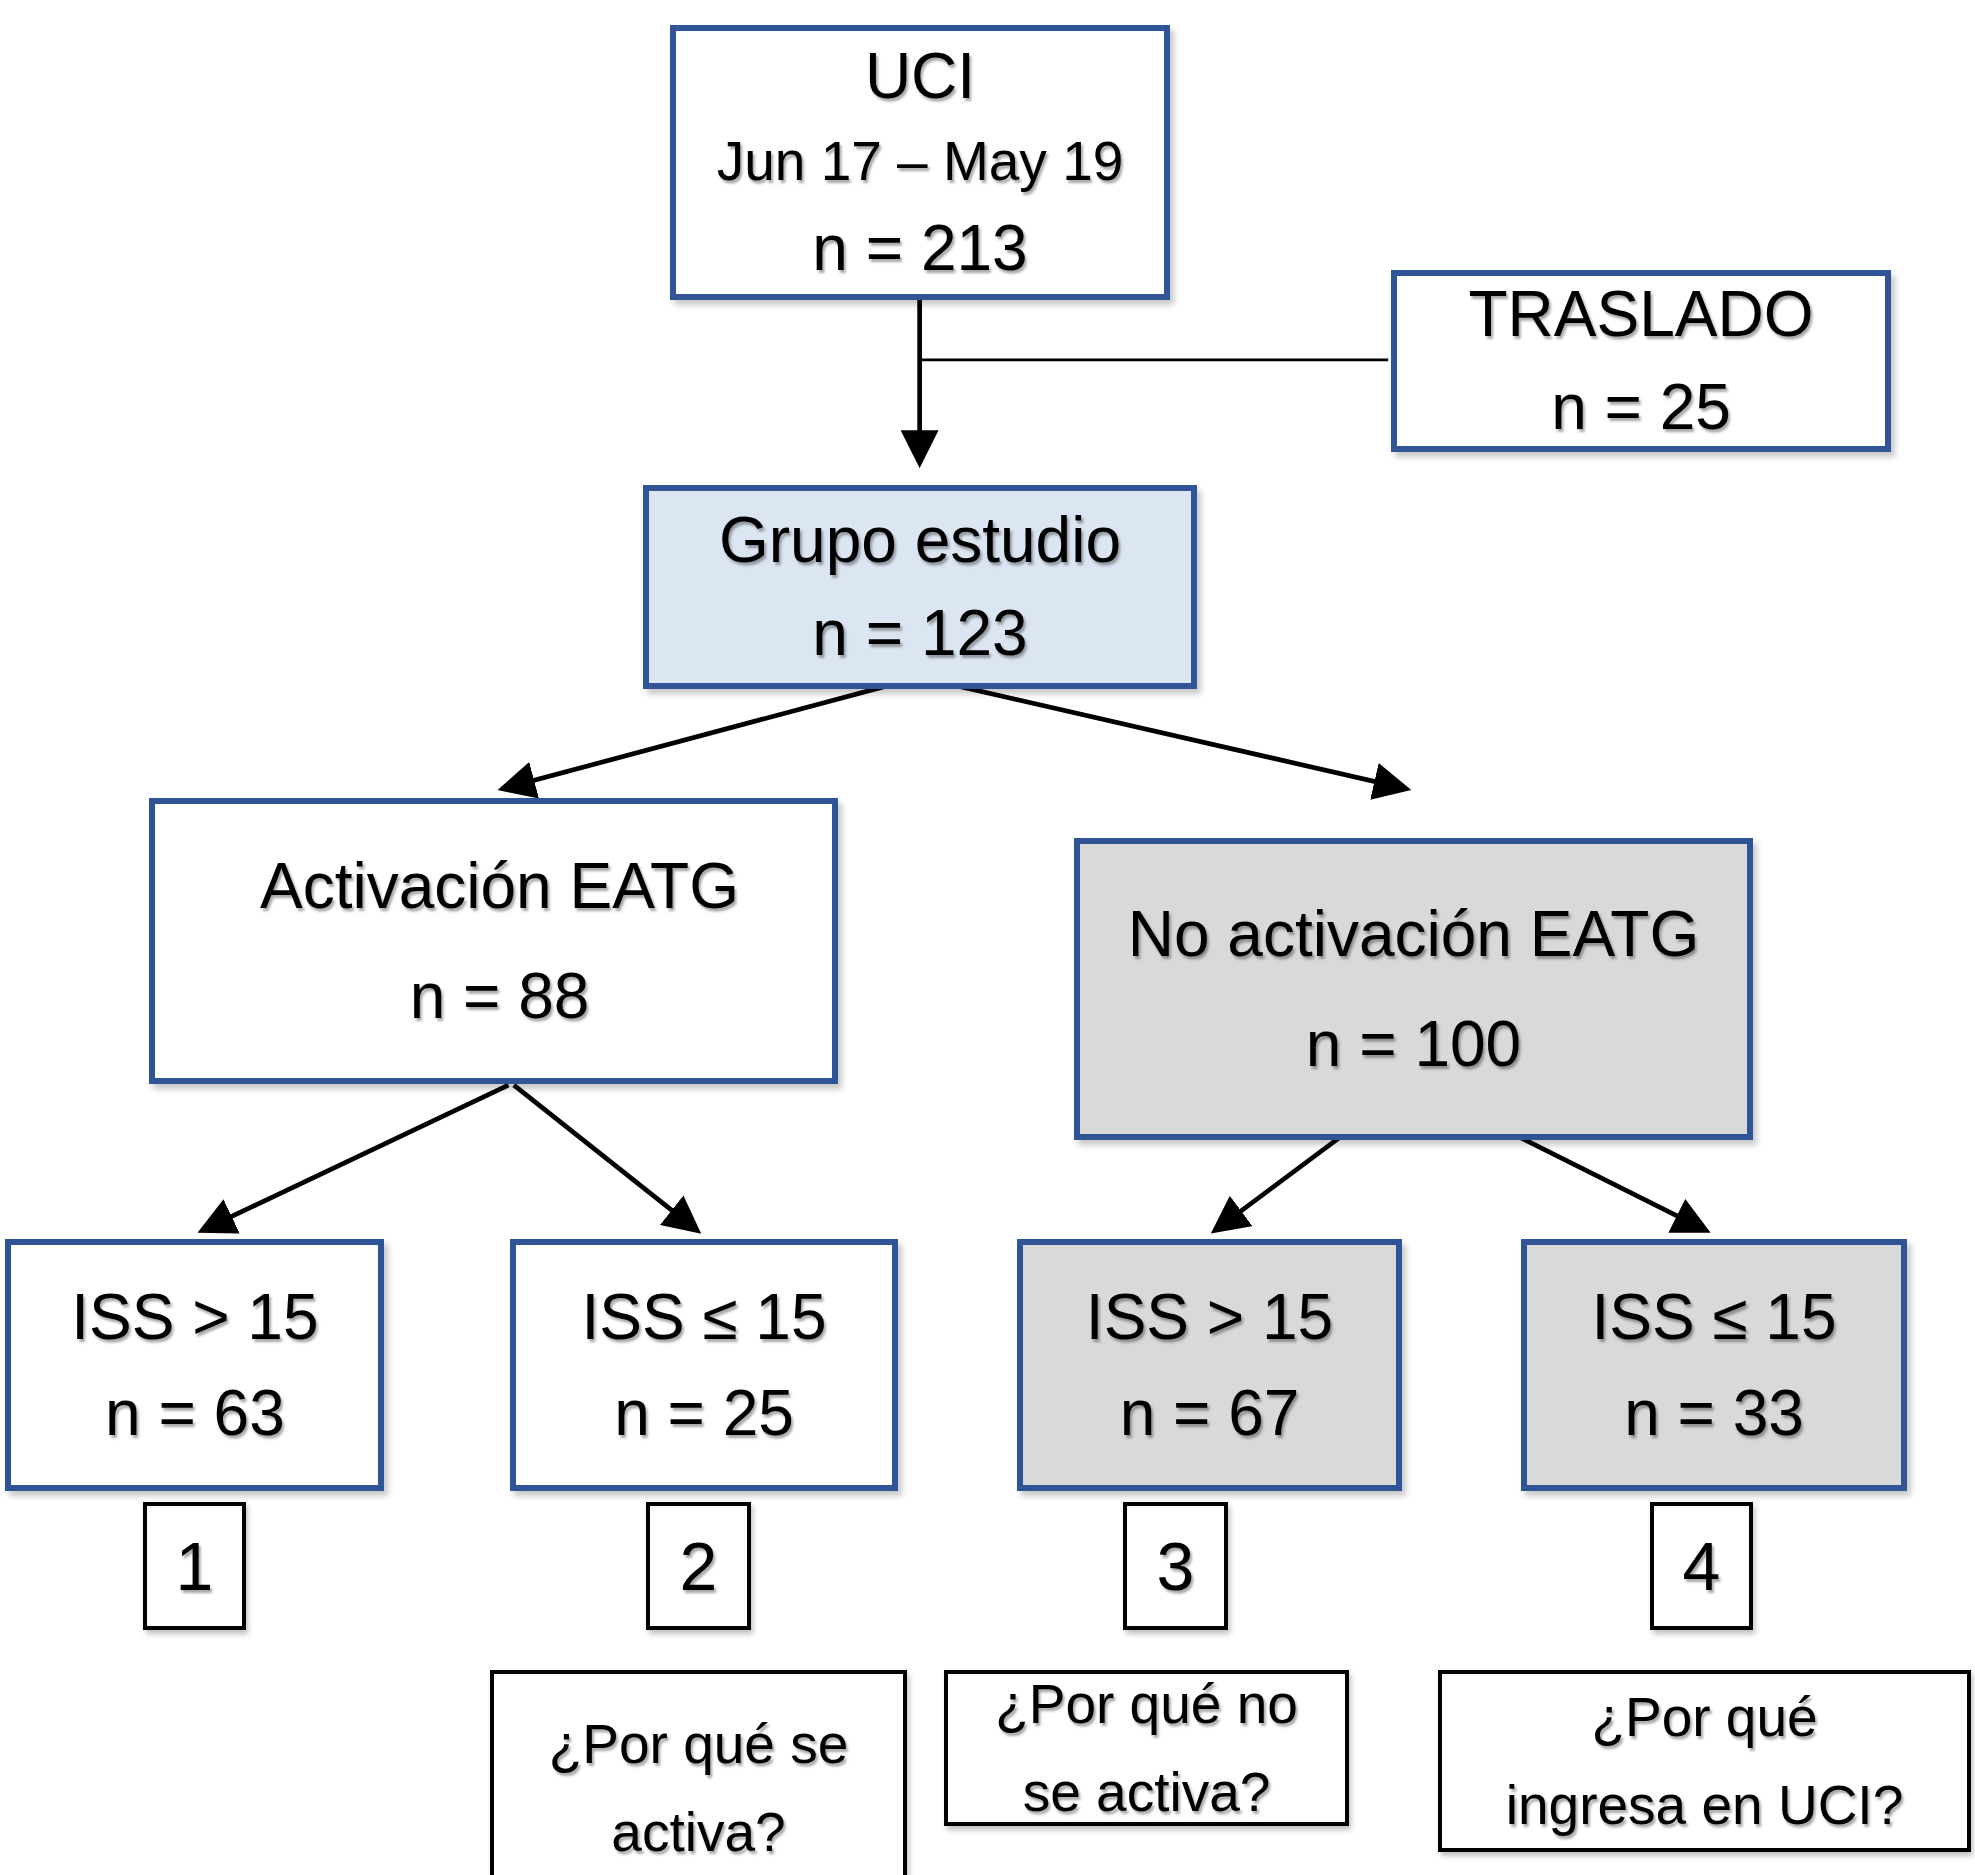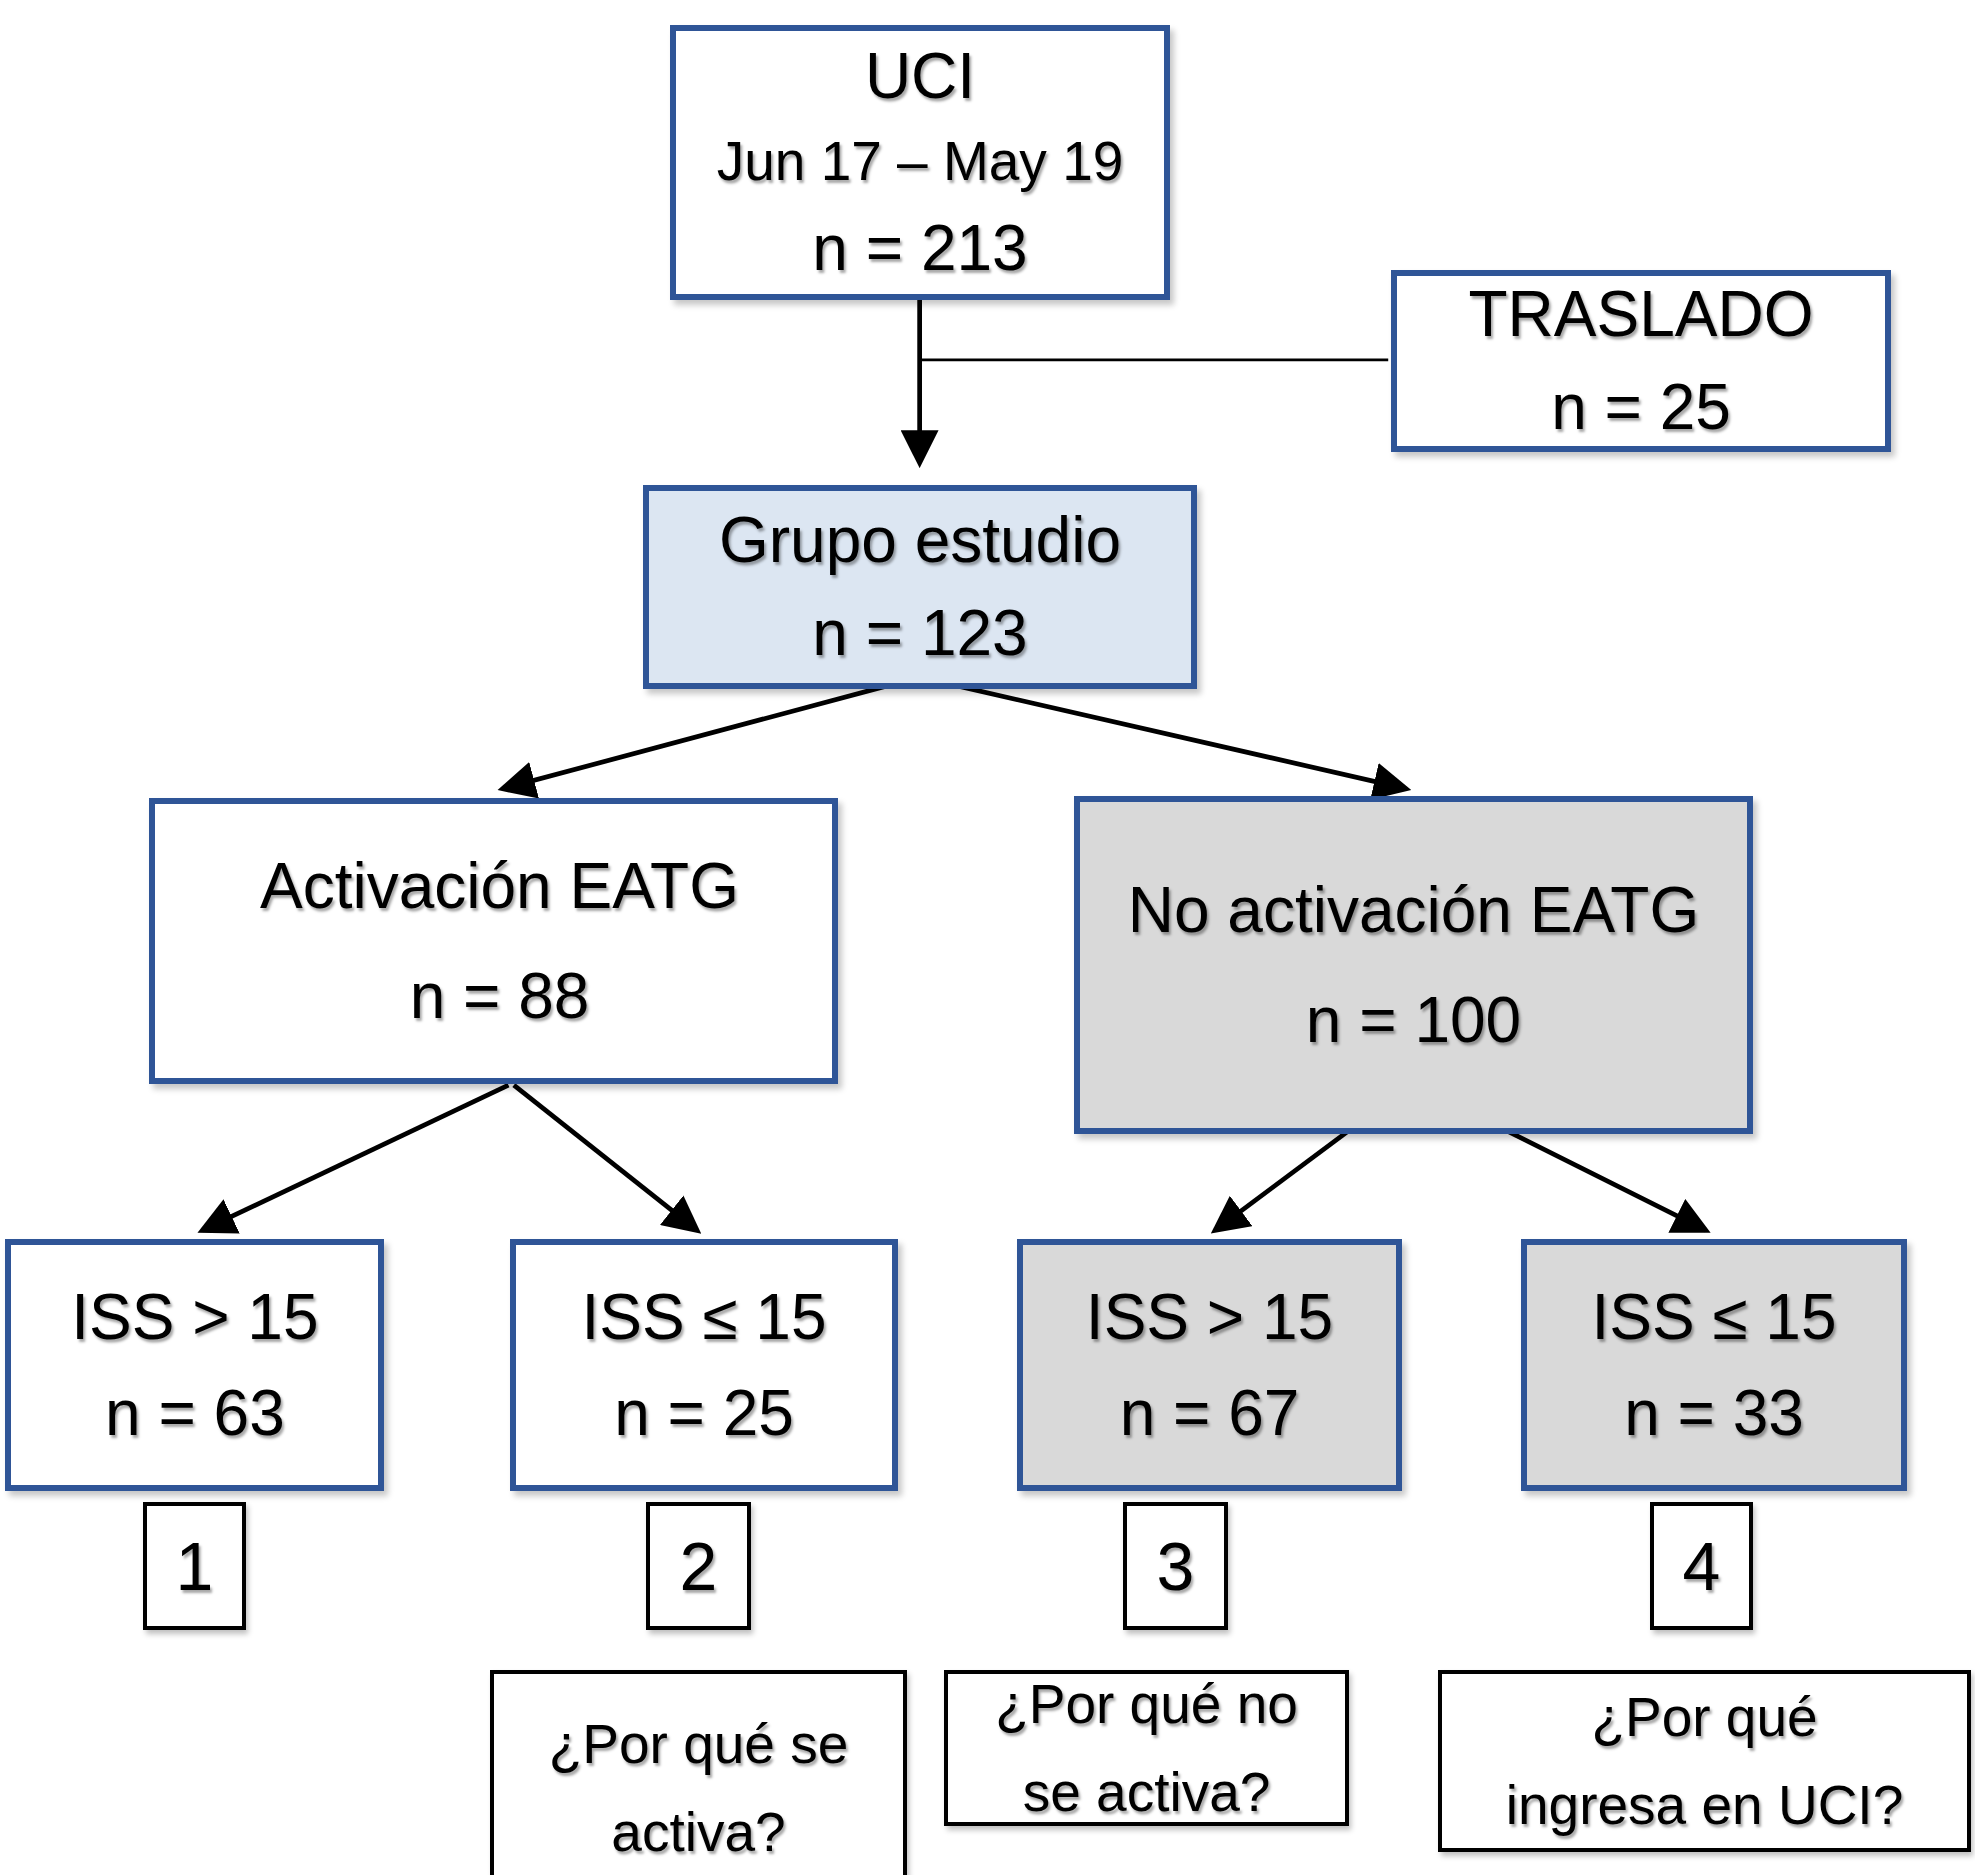--- a/index.html
+++ b/index.html
@@ -49,21 +49,21 @@
   .lvl2 .t{line-height:1.72;}
   .leaf .t{line-height:1.5;}
   .marker .t{font-size:68px;line-height:1;}
   .question .t{font-size:55px;line-height:1.6;}
 
   
   #uci-box        {left:670px;  top:6.8px;   width:500px;  height:275px;margin-top:18px;}
   #traslado-box   {left:1391px; top:270px;  width:500px;  height:182px;}
   #grupo-box      {left:643px;  top:473px;  width:554px;  height:204px;}
   #activacion-box {left:149px;  top:798px; width:689px; height:286px;padding-left:12px;}
-  #noactivacion-box{left:1074px;top:796px; width:679px; height:338px;}
+  #noactivacion-box{left:1074px;top:838px; width:679px; height:302px;}
   #leaf1-box      {left:5.4px;    top:1239px; width:379px;  height:252px;}
   #leaf2-box      {left:510px;  top:1239px; width:388px;  height:252px;}
   #leaf3-box      {left:1017px; top:1239px; width:385px;  height:252px;}
   #leaf4-box      {left:1521px; top:1239px; width:386px;  height:252px;}
   #marker1-box    {left:143px;  top:1502px; width:103px;  height:128px;}
   #marker2-box    {left:646px;  top:1502px; width:105px;  height:128px;}
   #marker3-box    {left:1123px; top:1502px; width:105px;  height:128px;}
   #marker4-box    {left:1650px; top:1502px; width:103px;  height:128px;}
   #question1-box  {left:490px;  top:1670px; width:417px;  height:236px;}
   #question2-box  {left:944px; top:1670px; width:405px;  height:156px;}

